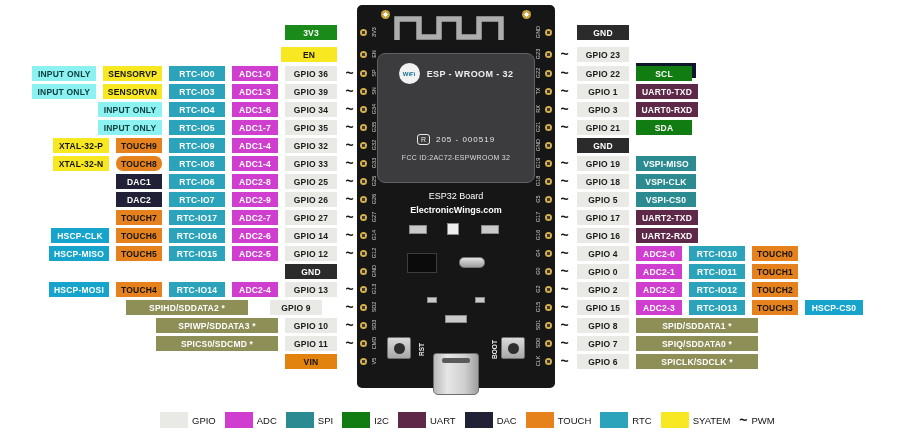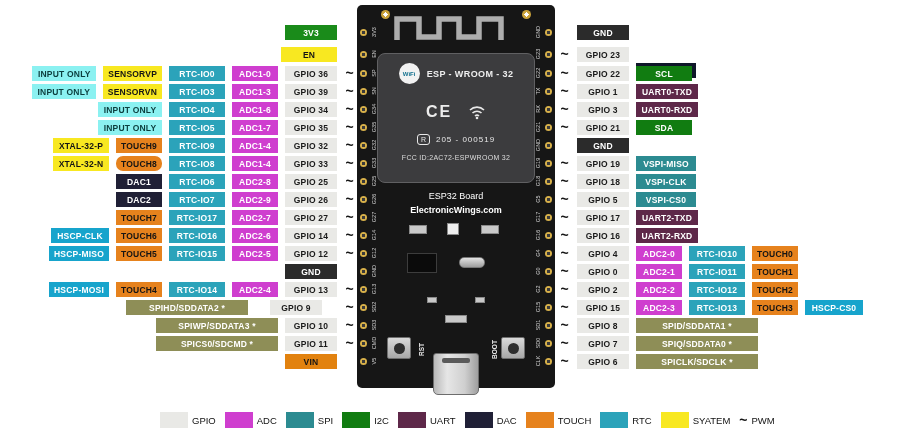--- a/index.html
+++ b/index.html
@@ -76,31 +76,20 @@
     </svg>
     <span class="hole hole-l"></span>
     <span class="hole hole-r"></span>
 
     <div class="shield">
       <div class="logo-row">
         <span class="wifi-logo">
             <span>WiFi</span>
           </span>
         <span class="module-name">ESP - WROOM - 32</span>
-      </div>
-      <div class="cert-row">
-        <span class="ce">CE</span>
-        <svg width="18" height="16" viewBox="0 0 18 16">
-          <g fill="none" stroke="#e8e8e8" stroke-width="1.6">
-            <path d="M2,6 a10,10 0 0 1 14,0"></path>
-            <path d="M4.5,9 a6.5,6.5 0 0 1 9,0"></path>
-            <path d="M7,12 a3,3 0 0 1 4,0"></path>
-          </g>
-          <circle cx="9" cy="14" r="1.3" fill="#e8e8e8"></circle>
-        </svg>
       </div>
       <div class="reg-row">
         <span class="reg-badge">R</span>
         <span class="reg-num">205 - 000519</span>
       </div>
       <div class="fcc">FCC ID:2AC72-ESPWROOM 32</div>
     </div>
 
     <div class="board-title">ESP32 Board</div>
     <div class="board-brand">ElectronicWings.com</div>

